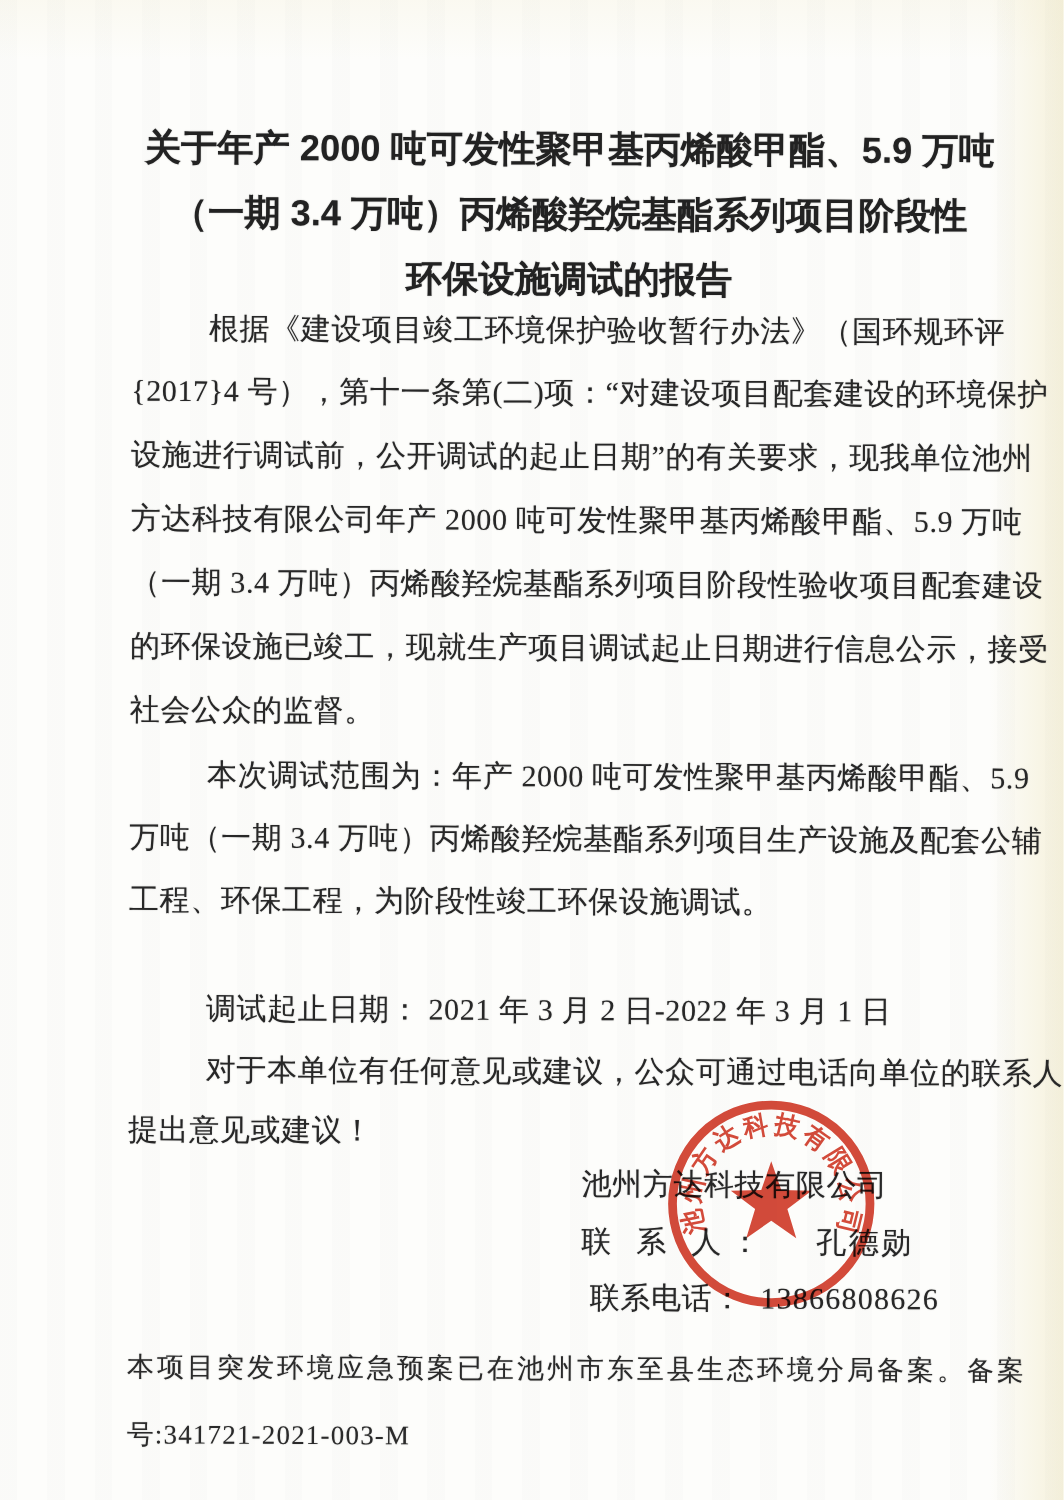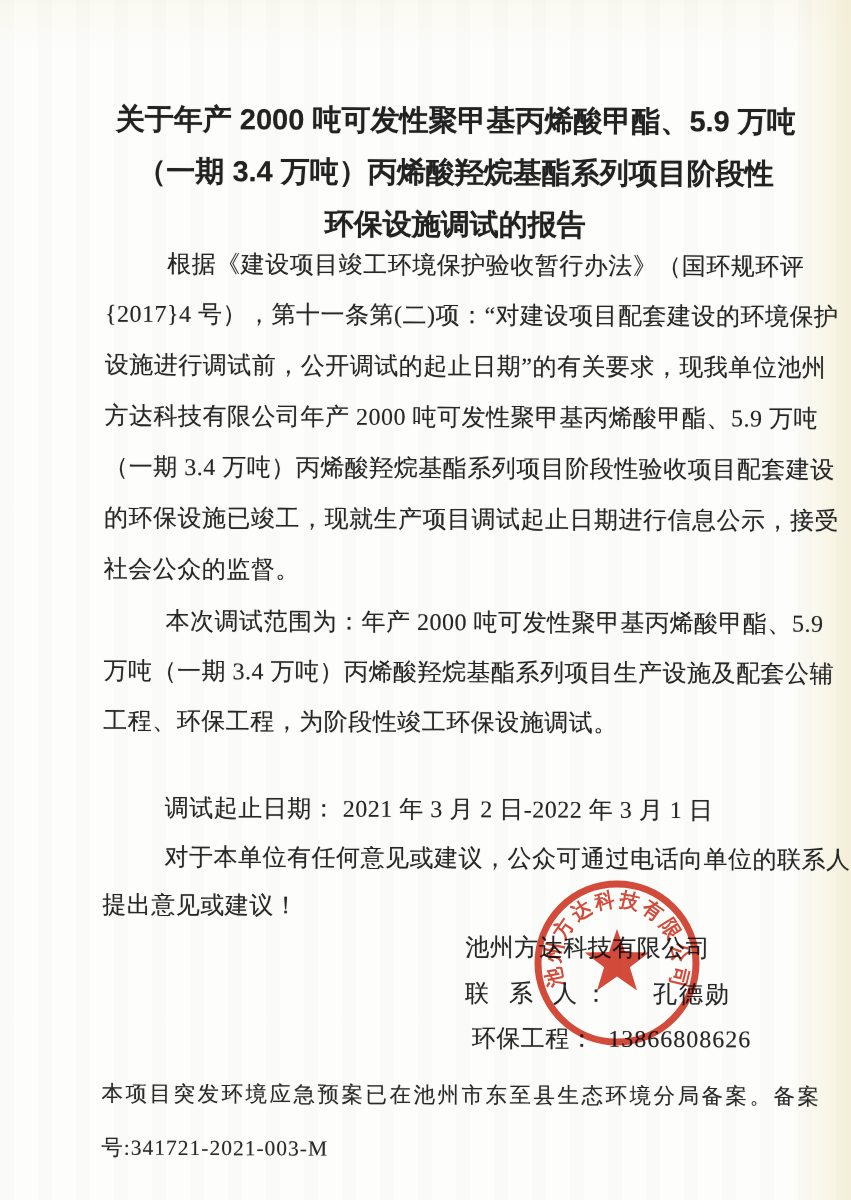--- a/index.html
+++ b/index.html
@@ -120,21 +120,21 @@
     <div class="body-line" style="top:657px">万吨（一期 3.4 万吨）丙烯酸羟烷基酯系列项目生产设施及配套公辅</div>
     <div class="body-line" style="top:707px">工程、环保工程，为阶段性竣工环保设施调试。</div>
 
     <div class="body-line indent" style="top:794px">调试起止日期：  2021 年 3 月 2 日-2022 年 3 月 1 日</div>
 
     <div class="body-line indent" style="top:843px">对于本单位有任何意见或建议，公众可通过电话向单位的联系人</div>
     <div class="body-line" style="top:891px">提出意见或建议！</div>
 
     <div class="sig-line" style="top:931px">池州方达科技有限公司</div>
     <div class="sig-line" style="top:977px"><span class="sig-gap-label">联 系 人：</span><span class="sig-name">孔德勋</span></div>
-    <div class="sig-line" style="top:1022px;left:474px"><span>环保工程：</span><span class="sig-phone">13866808626</span></div>
+    <div class="sig-line" style="top:1022px;left:474px"><span>联系电话：</span><span class="sig-phone">13866808626</span></div>
 
     <div class="footer-line" style="top:1080px">本项目突发环境应急预案已在池州市东至县生态环境分局备案。备案</div>
     <div class="footer-line" style="top:1134px;letter-spacing:1px">号:341721-2021-003-M</div>
 
   </div>
 
   <svg class="seal" width="180" height="180" viewBox="0 0 180 180">
     <circle cx="90" cy="90" r="79" fill="none" stroke-width="7" stroke="#d23b2a"></circle>
     <path d="M90,56 L98,79 L122.3,79.5 L102.9,94.2 L110,117.5 L90,103.6 L70,117.5 L77.1,94.2 L57.7,79.5 L82,79 Z" fill="#d23b2a"></path>
     <path id="sealArc" d="M 39 116 A 57 57 0 1 1 141 116" fill="none"></path>

